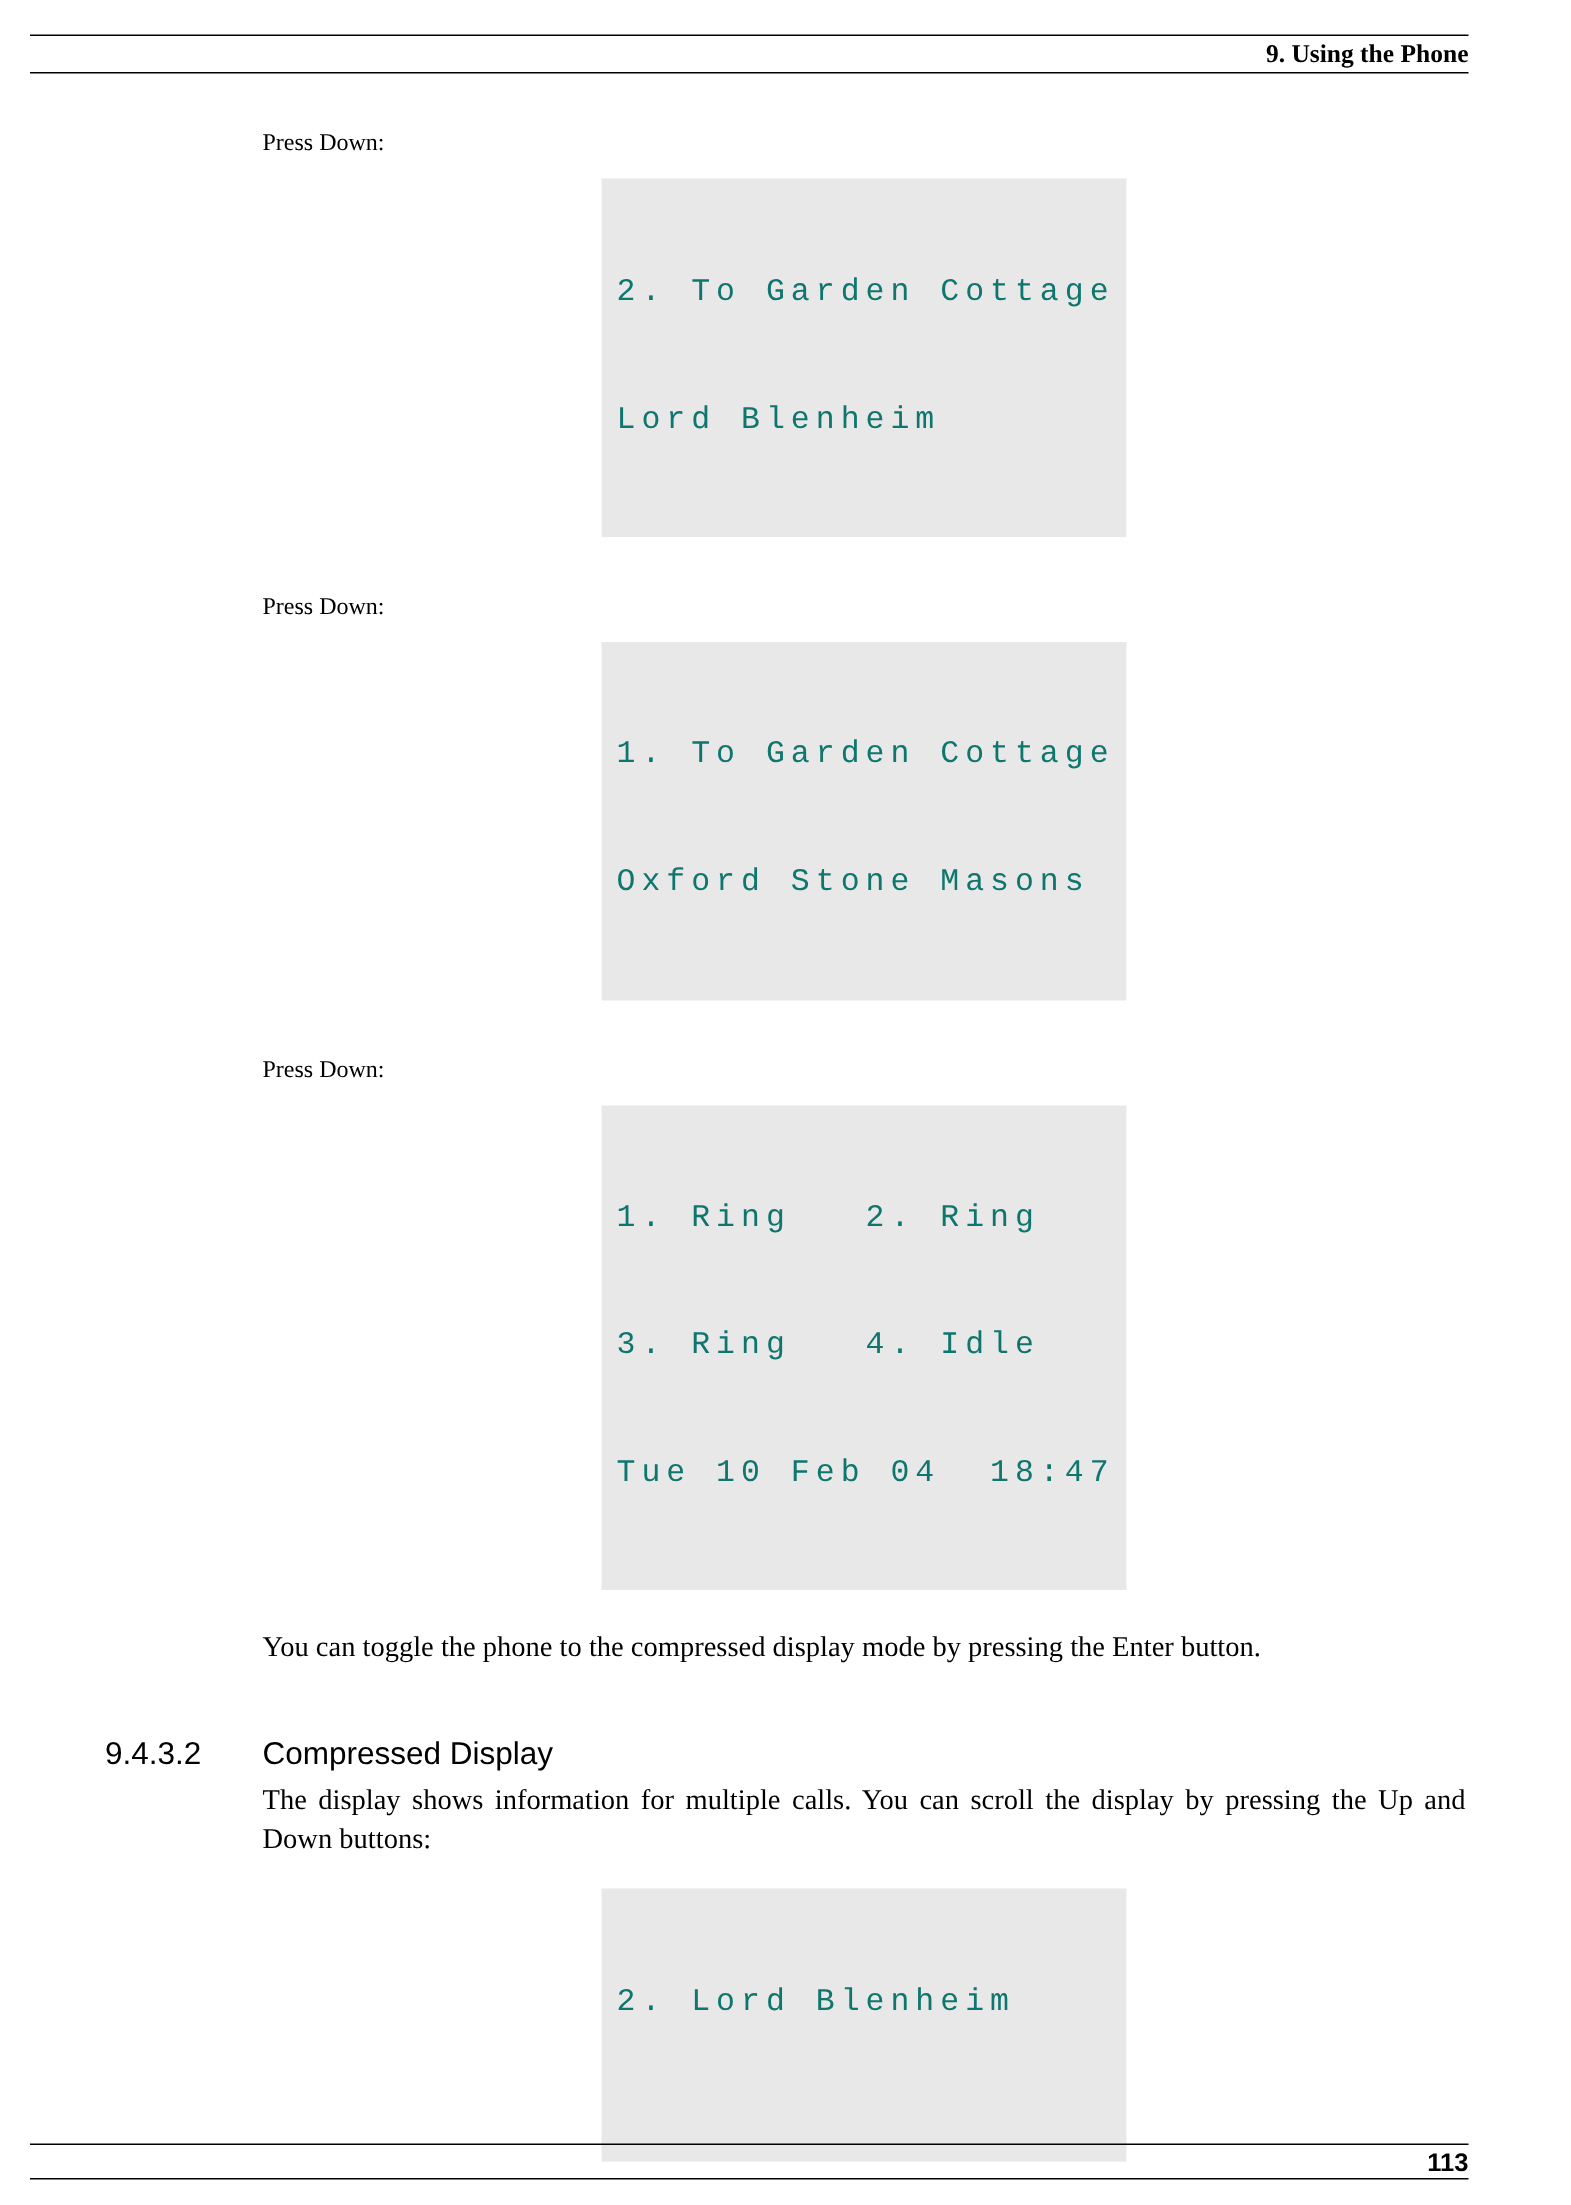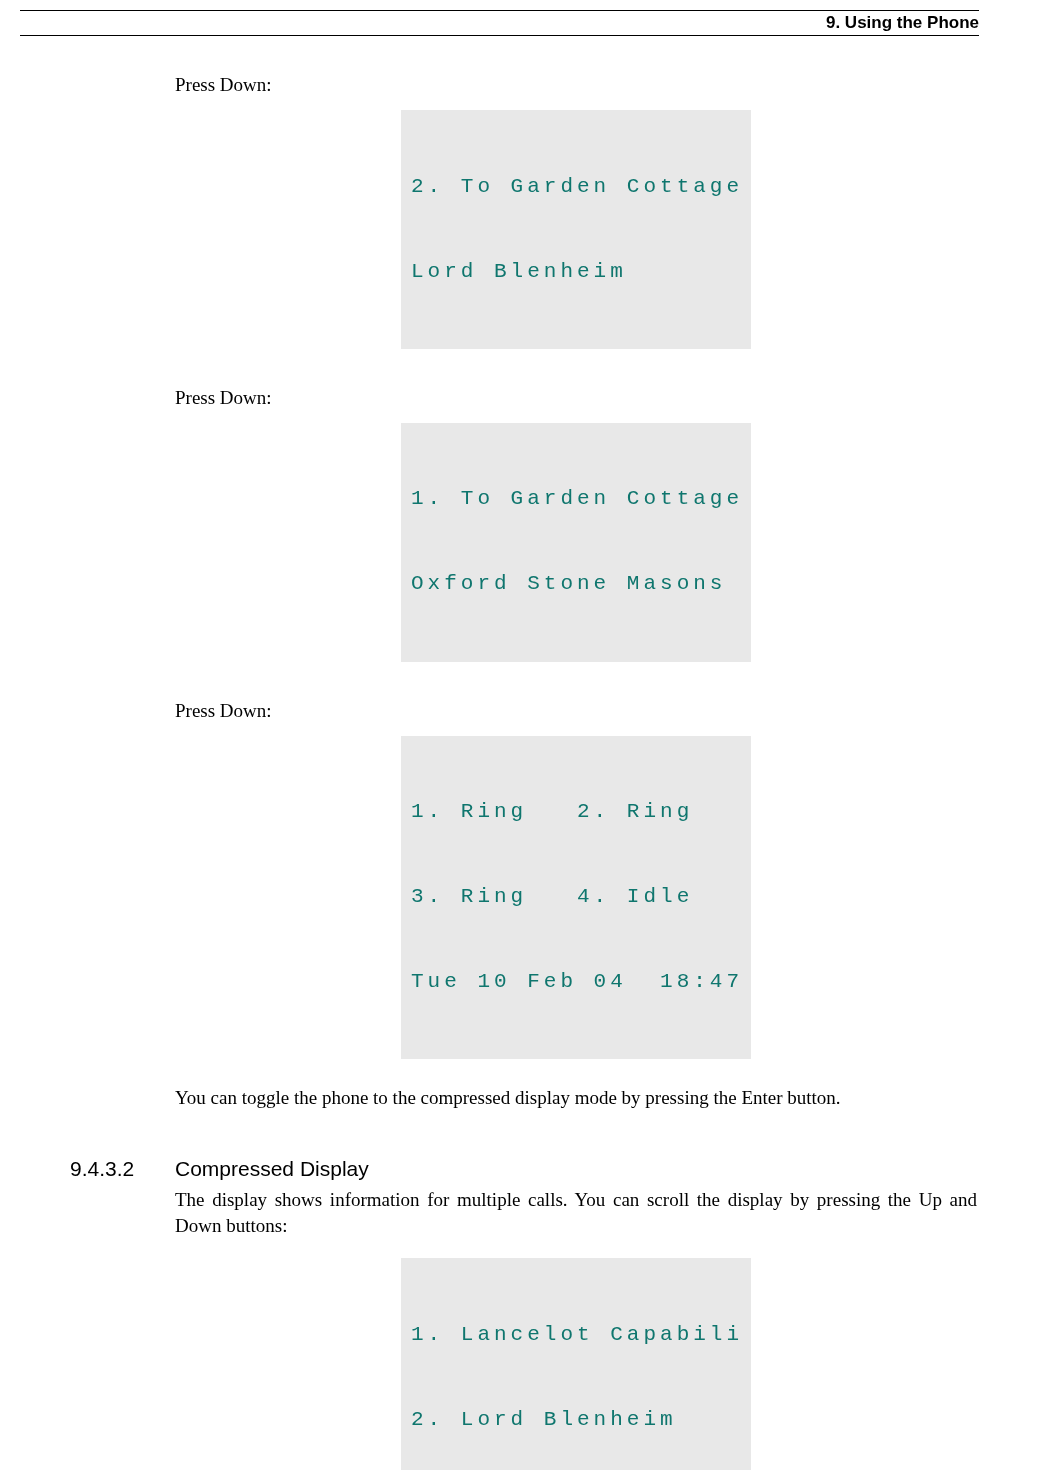--- a/index.html
+++ b/index.html
@@ -11,38 +11,38 @@
     color: #000;
   }
   .page {
     width: 1047px;
     height: 1470px;
     position: relative;
     box-sizing: border-box;
     padding: 0 70px 0 70px;
   }
   .header-bar {
-    margin-top: 10px;
+    margin-top: 23px;
     margin-left: -50px;
     margin-right: -2px;
     border-top: 1.5px solid #000;
     padding-top: 2px;
     border-bottom: 1px solid #000;
     text-align: right;
-    font-family: Liberation Sans, sans-serif;
+    font-family: Liberation Serif, serif;
     font-weight: bold;
     font-size: 17px;
     padding-bottom: 2px;
   }
   .content {
     padding-left: 105px;
     padding-right: 0px;
   }
   .press {
-    font-size: 19px;
+    font-size: 16px;
     margin-top: 38px;
     margin-bottom: 14px;
   }
   .lcd {
     background: #e8e8e8;
     font-family: "Courier New", Courier, monospace;
     font-size: 21px;
     letter-spacing: 4px;
     color: #0f766e;
     padding: 6px 10px;
@@ -121,21 +121,21 @@
 
     <div class="heading-row">
       <span class="heading-num">9.4.3.2</span>
       <span class="heading-title">Compressed Display</span>
     </div>
 
     <p class="body-p" style="margin-top:6px;">The display shows information for multiple calls. You can scroll the display by pressing the Up and Down buttons:</p>
 
     <div style="height:20px;"></div>
     <div class="lcd">
-      <div>1. Lancelot Capabili</div>
       <div>2. Lord Blenheim</div>
       
     </div>
 
   </div>
 
+  <div class="footer-bar">113</div>
 
 </div>
 
 </body></html>

